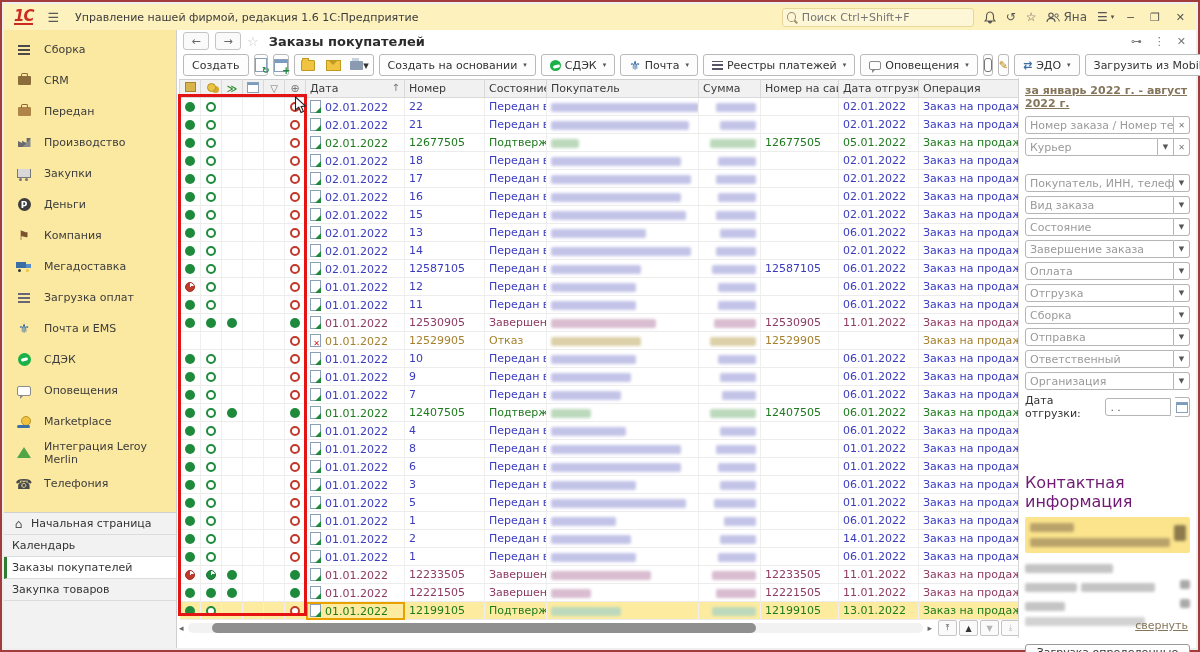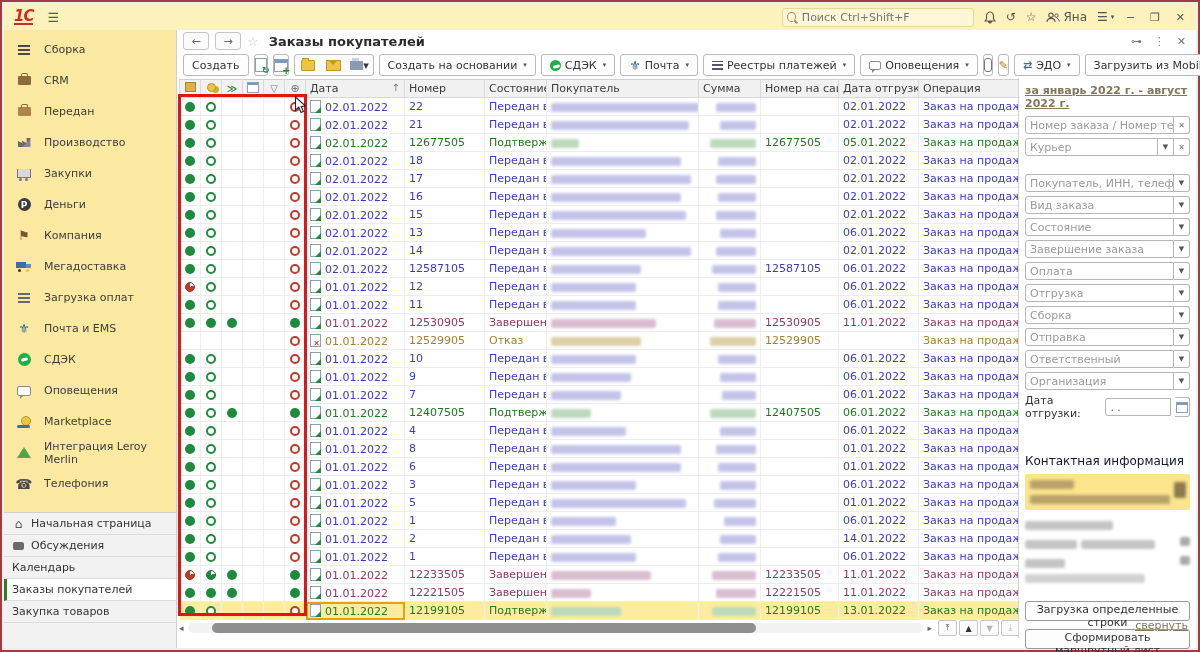--- a/index.html
+++ b/index.html
@@ -122,37 +122,38 @@
   .ffield{display:flex;margin-bottom:4px;height:18px;}
   .fin{flex:1;border:1px solid #b5b5b5;border-radius:3px 0 0 3px;display:flex;align-items:center;padding:0 4px;color:#9a9a9a;overflow:hidden;white-space:nowrap;background:#fff;}
   .ffield .fin:last-child{border-radius:3px;}
   .fdrop{width:15px;border:1px solid #b5b5b5;border-left:none;display:flex;align-items:center;justify-content:center;color:#555;font-size:7px;cursor:pointer;background:#fff;}
   .fclr{width:15px;border:1px solid #b5b5b5;border-left:none;border-radius:0 3px 3px 0;display:flex;align-items:center;justify-content:center;color:#777;font-size:8px;cursor:pointer;background:#fff;}
   .ffield .fdrop.rr{border-radius:0 3px 3px 0;}
   .gap8{height:14px;}
   .dship{display:flex;align-items:center;gap:4px;margin-top:4px;}
   .dship .din{width:64px;height:16px;border:1px solid #b5b5b5;border-radius:3px 0 0 3px;display:flex;align-items:center;padding:0 4px;color:#555;}
   .dship .dcal{width:16px;height:18px;border:1px solid #b5b5b5;border-left:none;border-radius:0 3px 3px 0;display:flex;align-items:center;justify-content:center;cursor:pointer;}
-  .chead{color:#0f172a;font-size:12px;margin:0 0 6px 0;}
+  .chead{color:#701a75;font-size:16px;margin:19px 0 6px 0;}
   .ybox{background:#fbe48c;border-radius:2px;padding:6px 5px;margin-bottom:8px;position:relative;}
   .grayline{margin:6px 0;}
   .actbtn{width:100%;height:20px;border:1px solid #9a9a9a;border-radius:3px;background:#fdfdfd;font:inherit;color:#333;cursor:pointer;margin-bottom:8px;}
   .collapse{position:absolute;right:8px;bottom:6px;color:#85755a;text-decoration:underline;cursor:pointer;}
   
   .annot{position:absolute;left:176px;top:92px;width:129px;height:522px;border:3px solid #e41414;box-sizing:border-box;pointer-events:none;z-index:50;}
   .cursor{position:absolute;left:292px;top:94px;z-index:60;pointer-events:none;}
 </style>
 </head>
 <body>
 
 <div class="window">
 
   <div class="titlebar">
     <span class="logo1c">1С</span>
     <span class="tb-burger">☰</span>
+    <span class="tb-title">Управление нашей фирмой, редакция 1.6 1С:Предприятие</span>
     <div class="tb-right">
       <div class="tb-search">
         <span class="mag"></span>
         <input placeholder="Поиск Ctrl+Shift+F" style="">
       </div>
       <span class="tbi">
         <svg width="12" height="13" viewBox="0 0 12 13">
             <path d="M6 1 C3.6 1 2.5 3 2.5 5.5 L2.5 8 L1 10 L11 10 L9.5 8 L9.5 5.5 C9.5 3 8.4 1 6 1 Z M4.7 11 a1.4 1.4 0 0 0 2.6 0 Z" fill="none" stroke="#555" stroke-width="1.1"></path>
           </svg>
       </span>
@@ -270,26 +271,20 @@
           </span>
           <span class="lbl">Телефония</span>
         </div>
       </div>
     <div class="nav-tabs" id="nav-tabs">
         <div class="nav-tab">
           <span class="sicon" style="width:13px;flex:0 0 13px">
             <span class="i-home">⌂</span>
           </span>
           <span>Начальная страница</span>
-        </div>
-        <div class="nav-tab">
-          <span class="sicon" style="width:13px;flex:0 0 13px">
-            <span class="i-chatt"></span>
-          </span>
-          <span>Обсуждения</span>
         </div>
         <div class="nav-tab">
           <span>Календарь</span>
         </div>
         <div class="nav-tab active">
           <span>Заказы покупателей</span>
         </div>
         <div class="nav-tab">
           <span>Закупка товаров</span>
         </div>

